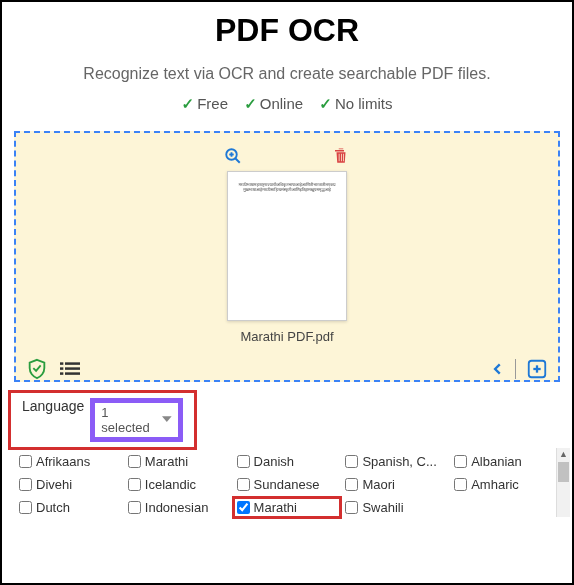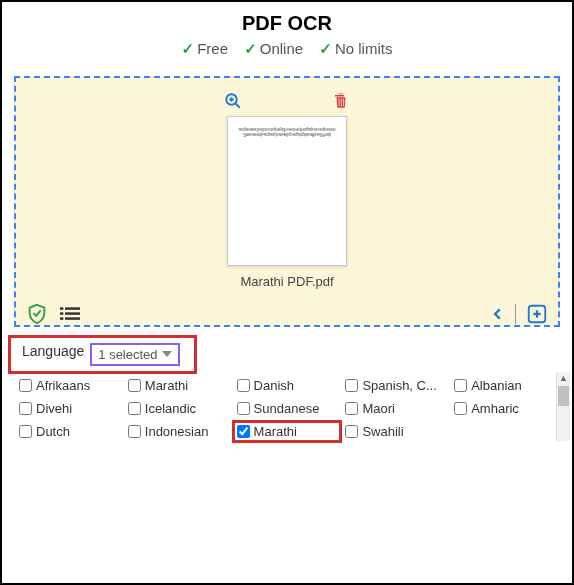--- a/index.html
+++ b/index.html
@@ -1,18 +1,18 @@
 <!DOCTYPE html>
 <html><head>
   <meta charset="utf-8">
   <style>
     * { box-sizing: border-box; margin: 0; padding: 0; }
     body { font-family: -apple-system, BlinkMacSystemFont, "Segoe UI", Arial, sans-serif; width: 574px; height: 585px; border: 2px solid #000; background: #fff; overflow: hidden; }
     .header { text-align: center; padding: 10px 20px 8px; }
-    .title { font-size: 20px; font-weight: 700; color: #000; margin-bottom: 5px; }
+    .title { font-size: 32px; font-weight: 700; color: #000; margin-bottom: 16px; }
     .subtitle { font-size: 16px; color: #666; margin-bottom: 12px; }
     .features { font-size: 15px; color: #555; }
     .feature-item { margin: 0 6px; }
     .check { color: #2a9d3f; font-weight: bold; margin-right: 3px; }
     .drop-zone { margin: 10px 12px; border: 2px dashed #3b82f6; background: #fdf5d7; padding: 14px 10px 0; position: relative; }
     .file-toolbar { display: flex; justify-content: center; gap: 90px; margin-bottom: 6px; }
     .zoom-icon { color: #1e78d6; cursor: pointer; }
     .delete-icon { color: #d94343; cursor: pointer; }
     .thumb-wrap { display: flex; flex-direction: column; align-items: center; }
     .thumb { width: 120px; height: 150px; background: #fff; border: 1px solid #ccc; box-shadow: 0 1px 3px rgba(0,0,0,0.15); padding: 10px 8px; }
@@ -21,37 +21,38 @@
     .zone-footer { display: flex; align-items: center; justify-content: space-between; margin-top: 14px; }
     .footer-left { display: flex; align-items: center; gap: 12px; }
     .shield { color: #2a9d3f; }
     .list-icon { color: #333; }
     .footer-right { display: flex; align-items: center; gap: 10px; }
     .chev { color: #1e78d6; font-weight: bold; }
     .sep { width: 1px; height: 20px; background: #999; }
     .add-icon { color: #1e78d6; }
     .lang-bar { display: flex; padding: 6px 12px; gap: 6px; }
     .lang-label { font-size: 14px; color: #333; }
-    .lang-select { border: 2px solid #8b5cf6; padding: 2px 6px; font-size: 13px; color: #555; display: inline-flex; align-items: center; gap: 4px; cursor: pointer; }
+    .lang-select { border: 5px solid #8b5cf6; padding: 2px 6px; font-size: 13px; color: #555; display: inline-flex; align-items: center; gap: 4px; cursor: pointer; }
     .highlight-red { outline: 3px solid #d32f2f; outline-offset: -1px; }
     .lang-grid-wrap { position: relative; padding: 4px 14px 0 14px; }
     .lang-grid { display: grid; grid-template-columns: repeat(5, 1fr); gap: 4px 2px; }
     .lang-item { display: flex; align-items: center; gap: 4px; font-size: 13px; color: #333; cursor: pointer; padding: 2px 3px; white-space: nowrap; overflow: hidden; }
     .lang-item input { flex-shrink: 0; }
     .scrollbar { position: absolute; right: 2px; top: 0; width: 14px; height: 100%; background: #f1f1f1; border-left: 1px solid #ddd; }
     .scroll-thumb { position: absolute; top: 14px; left: 1px; right: 1px; height: 20px; background: #c1c1c1; }
     .scroll-arrow { position: absolute; left: 0; right: 0; text-align: center; font-size: 9px; color: #666; }
     .scroll-arrow.up { top: 1px; }
     svg { display: block; }
   </style>
 </head>
 <body>
 
 <div class="header">
   <div class="title">PDF OCR</div>
+  <div class="subtitle">Recognize text via OCR and create searchable PDF files.</div>
   <div class="features">
     <span class="feature-item"><span class="check">✓</span><span>Free</span></span>
     <span class="feature-item"><span class="check">✓</span><span>Online</span></span>
     <span class="feature-item"><span class="check">✓</span><span>No limits</span></span>
   </div>
 </div>
 
 <div class="drop-zone">
   <div class="file-toolbar">
     <span class="zoom-icon">

